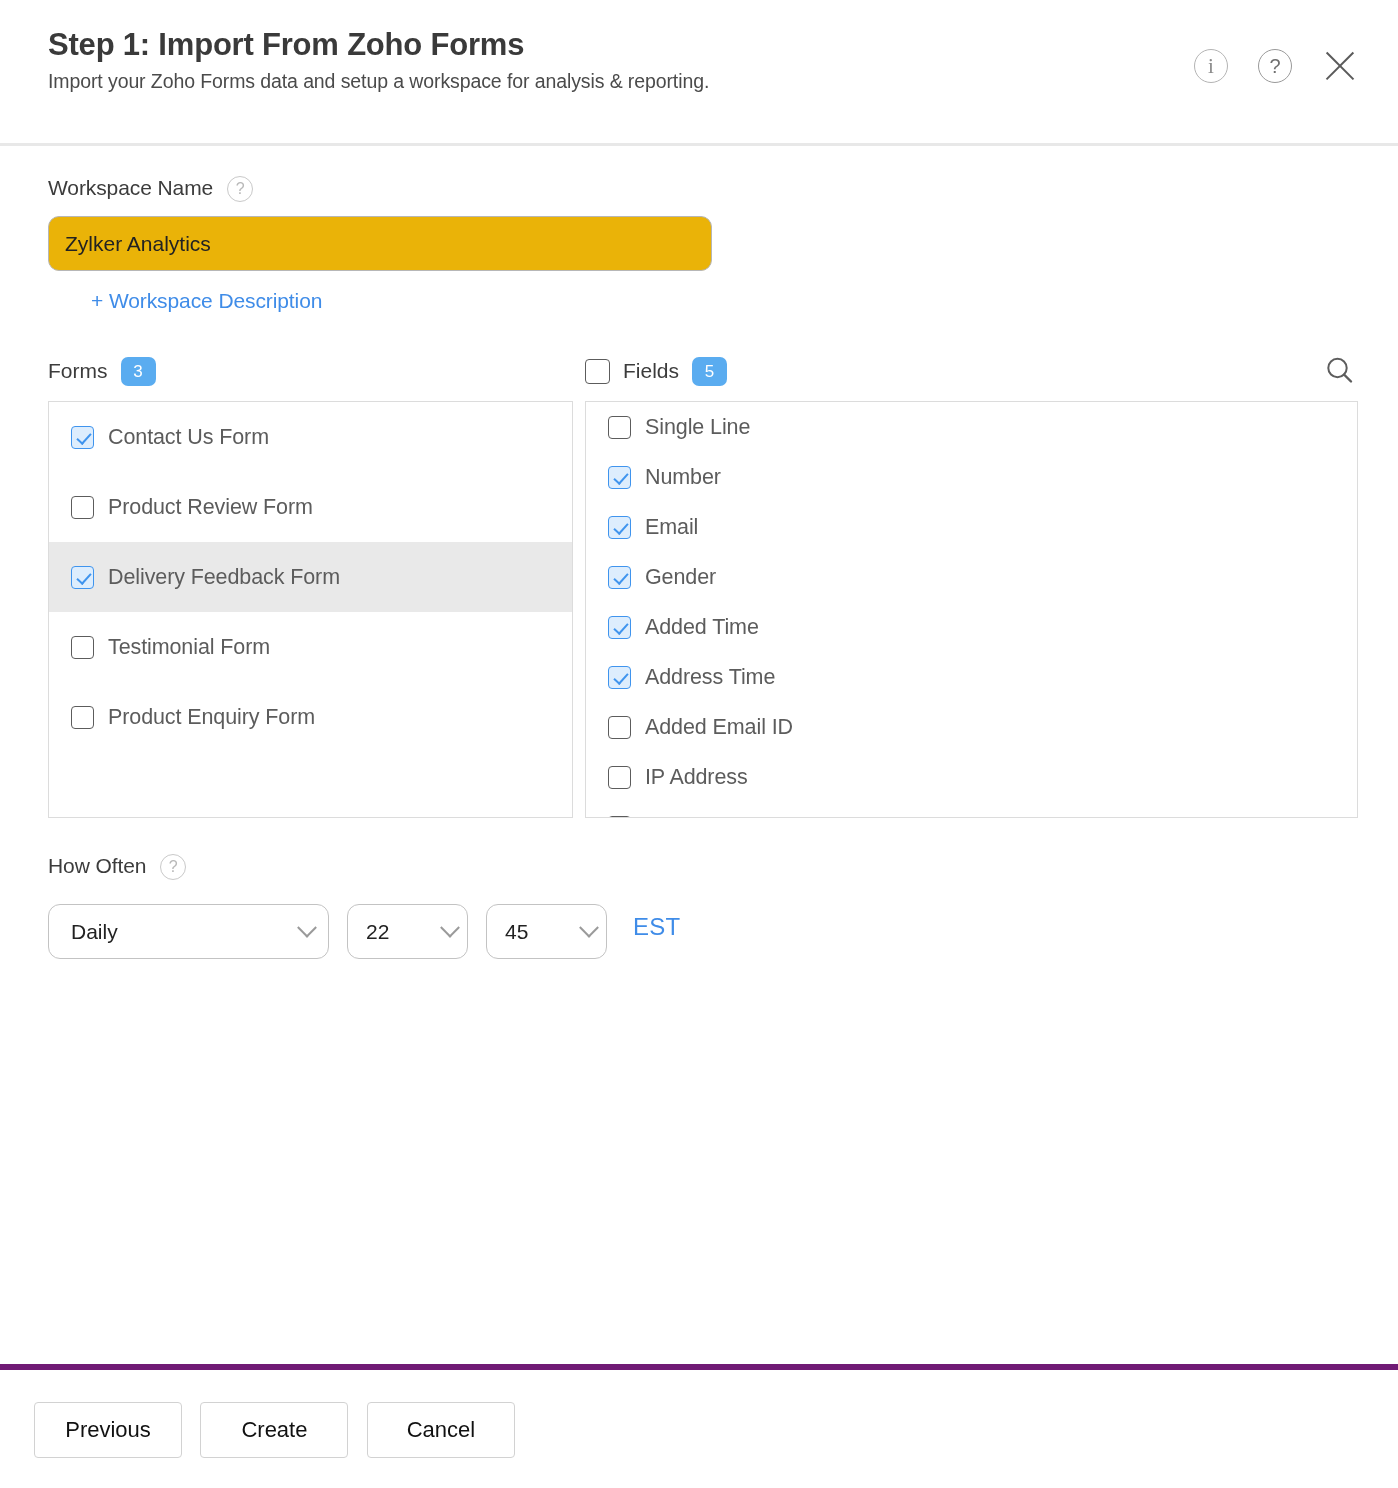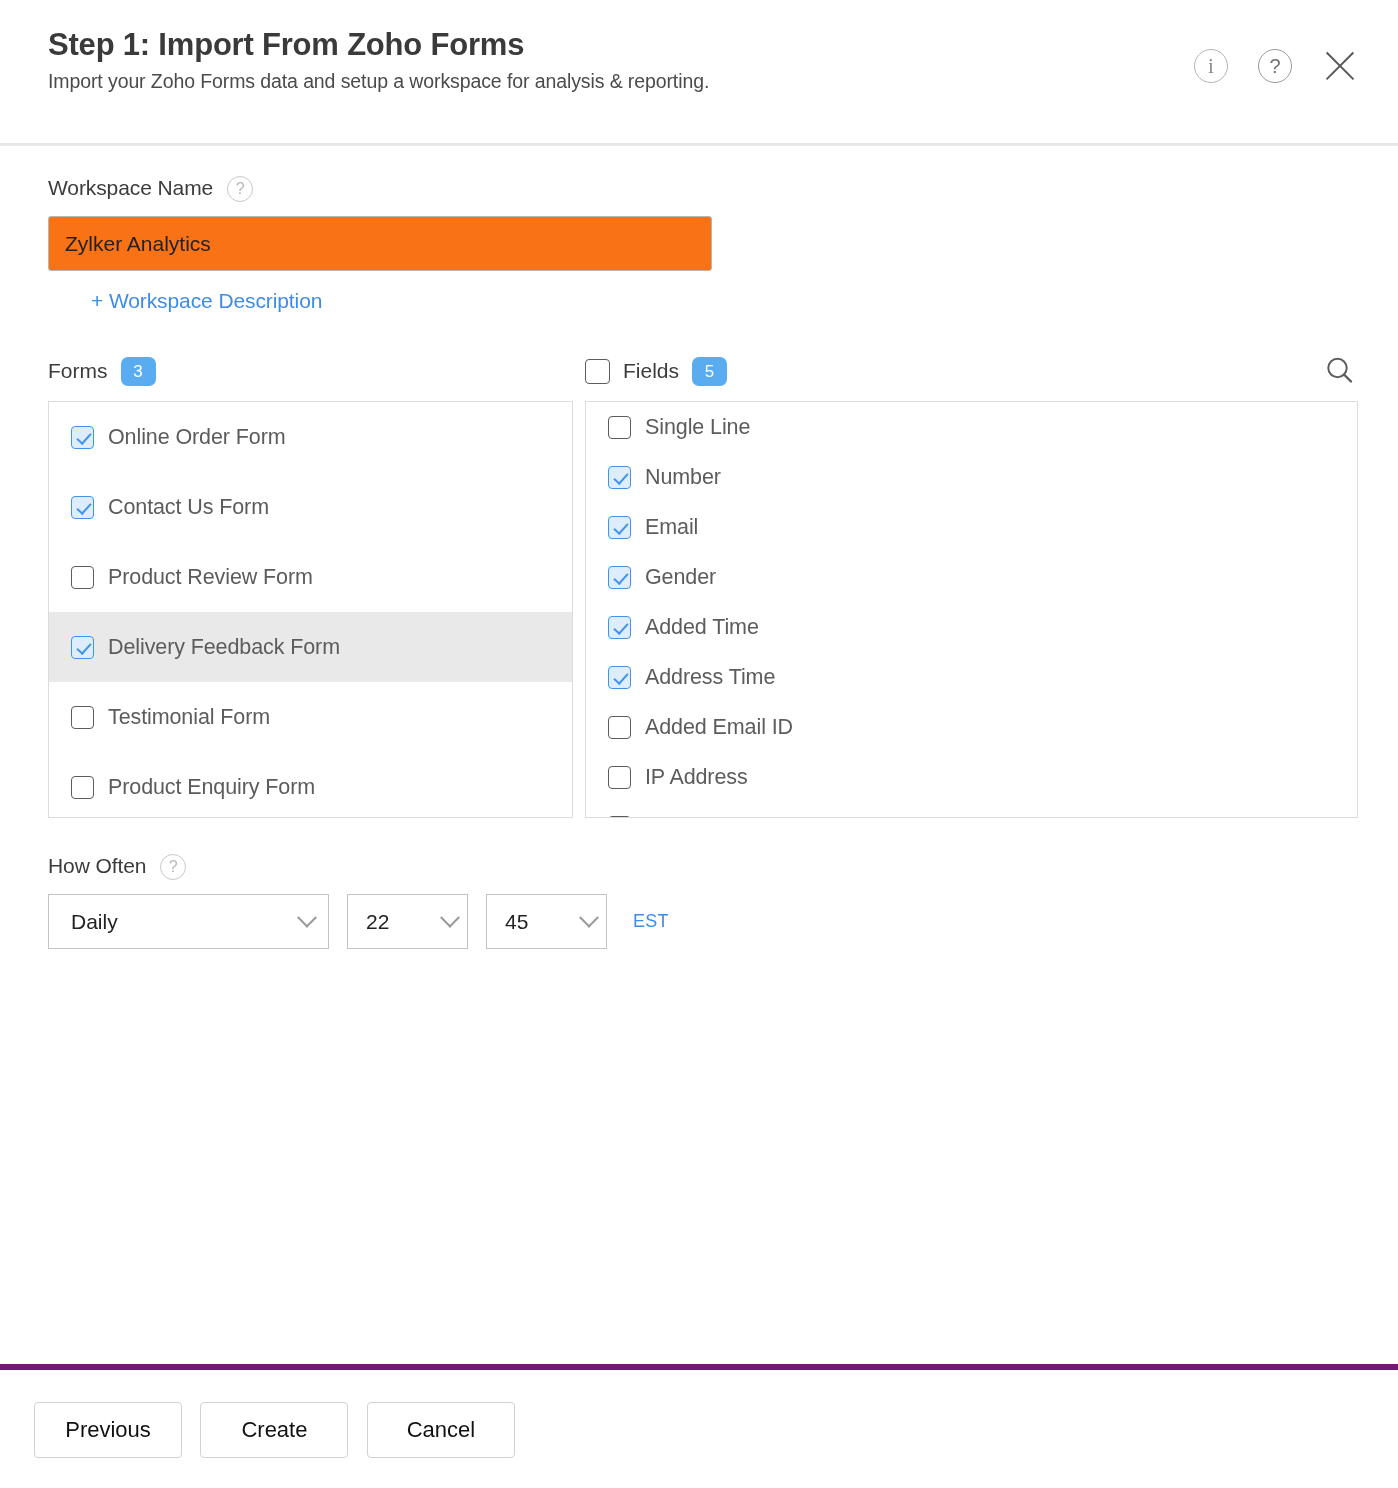--- a/index.html
+++ b/index.html
@@ -110,26 +110,26 @@
     justify-content: center;
     line-height: 1;
     cursor: pointer;
     user-select: none;
   }
 
   .text-input {
     width: 664px;
     height: 55px;
     border: 1px solid #b7b7b7;
-    border-radius: 3px;
+    border-radius: 11px;
     padding: 0 16px;
     font-size: 21px;
     color: #222;
     font-family: "Liberation Sans", sans-serif;
-    background: #f97316;
+    background: #eab308;
     outline: none;
     display: block;
   }
 
   .link {
     display: inline-block;
     margin-top: 18px;
     color: #3f8ce8;
     font-size: 21px;
     text-decoration: none;
@@ -233,43 +233,44 @@
   
   .how-often { margin-top: 36px; }
   .selects-row {
     display: flex;
     align-items: center;
     gap: 18px;
     margin-top: 12px;
   }
   .select-box {
     border: 1px solid #c3c3c3;
-    border-radius: 0;
+    border-radius: 12px;
     height: 55px;
     display: flex;
     align-items: center;
     justify-content: space-between;
     padding: 0 14px 0 22px;
     background: #fff;
     cursor: pointer;
     font-size: 21px;
     color: #222;
+    margin-top: 10px;
   }
   .select-box.wide { width: 281px; }
   .select-box.narrow { width: 121px; padding: 0 10px 0 18px; }
   .chev {
     width: 14px; height: 14px;
     border: solid #9a9a9a;
     border-width: 0 2px 2px 0;
     transform: rotate(45deg) translate(-3px,-3px);
     flex: 0 0 auto;
   }
   .tz-link {
     color: #3f8ce8;
-    font-size: 18px;
+    font-size: 24px;
     cursor: pointer;
     margin-left: 8px;
     letter-spacing: 0.2px;
   }
 
   
   .footer {
     flex: 0 0 auto;
     border-top: 6px solid #701a75;
     padding: 32px 0 0 34px;
@@ -320,24 +321,20 @@
 
     
     <div class="lists">
 
       <div class="list-col-left">
         <div class="list-head">
           <span class="list-head-title">Forms</span>
           <span class="count-badge">3</span>
         </div>
         <div class="list-box" id="forms-list">
-            <div class="list-row">
-              <span class="cbox checked"></span>
-              <span class="list-row-label">Online Order Form</span>
-            </div>
             <div class="list-row">
               <span class="cbox checked"></span>
               <span class="list-row-label">Contact Us Form</span>
             </div>
             <div class="list-row">
               <span class="cbox"></span>
               <span class="list-row-label">Product Review Form</span>
             </div>
             <div class="list-row highlight">
               <span class="cbox checked"></span>

